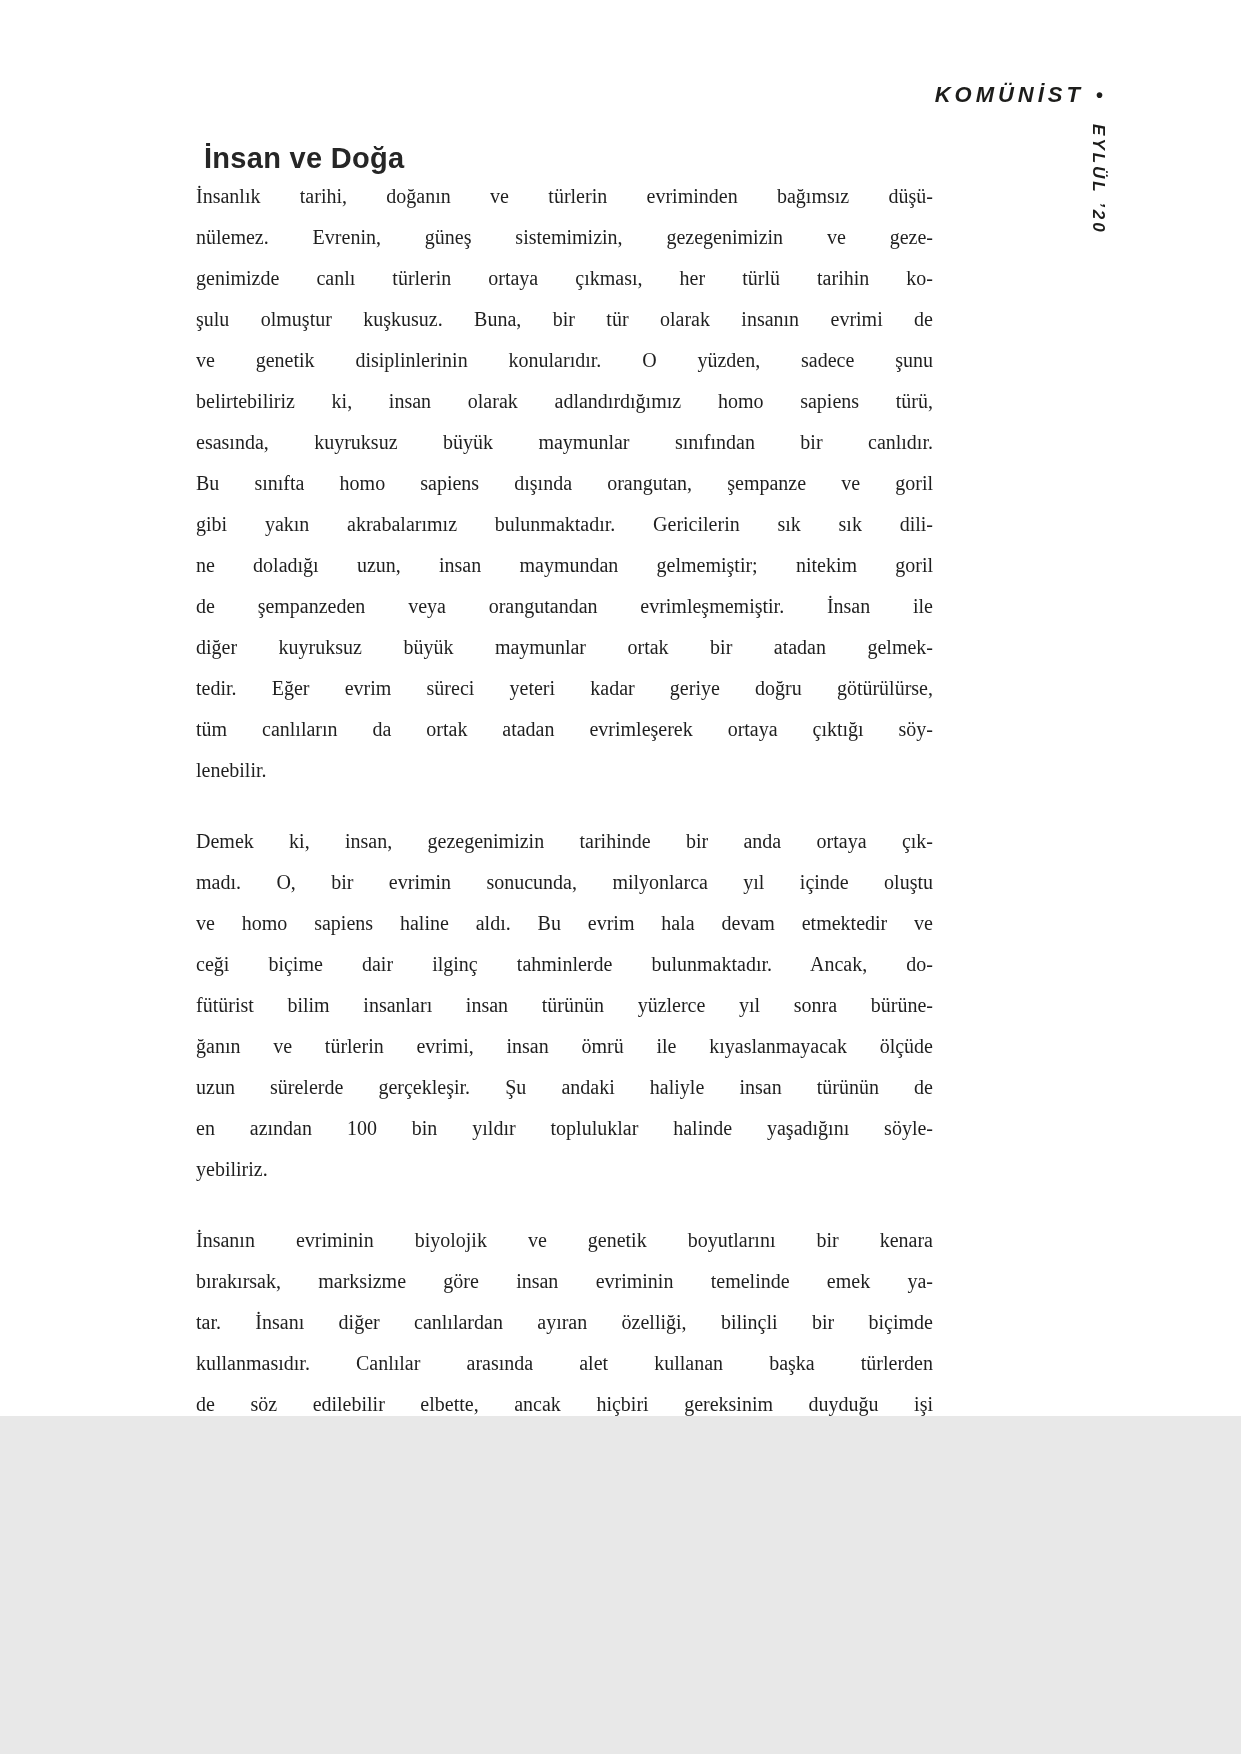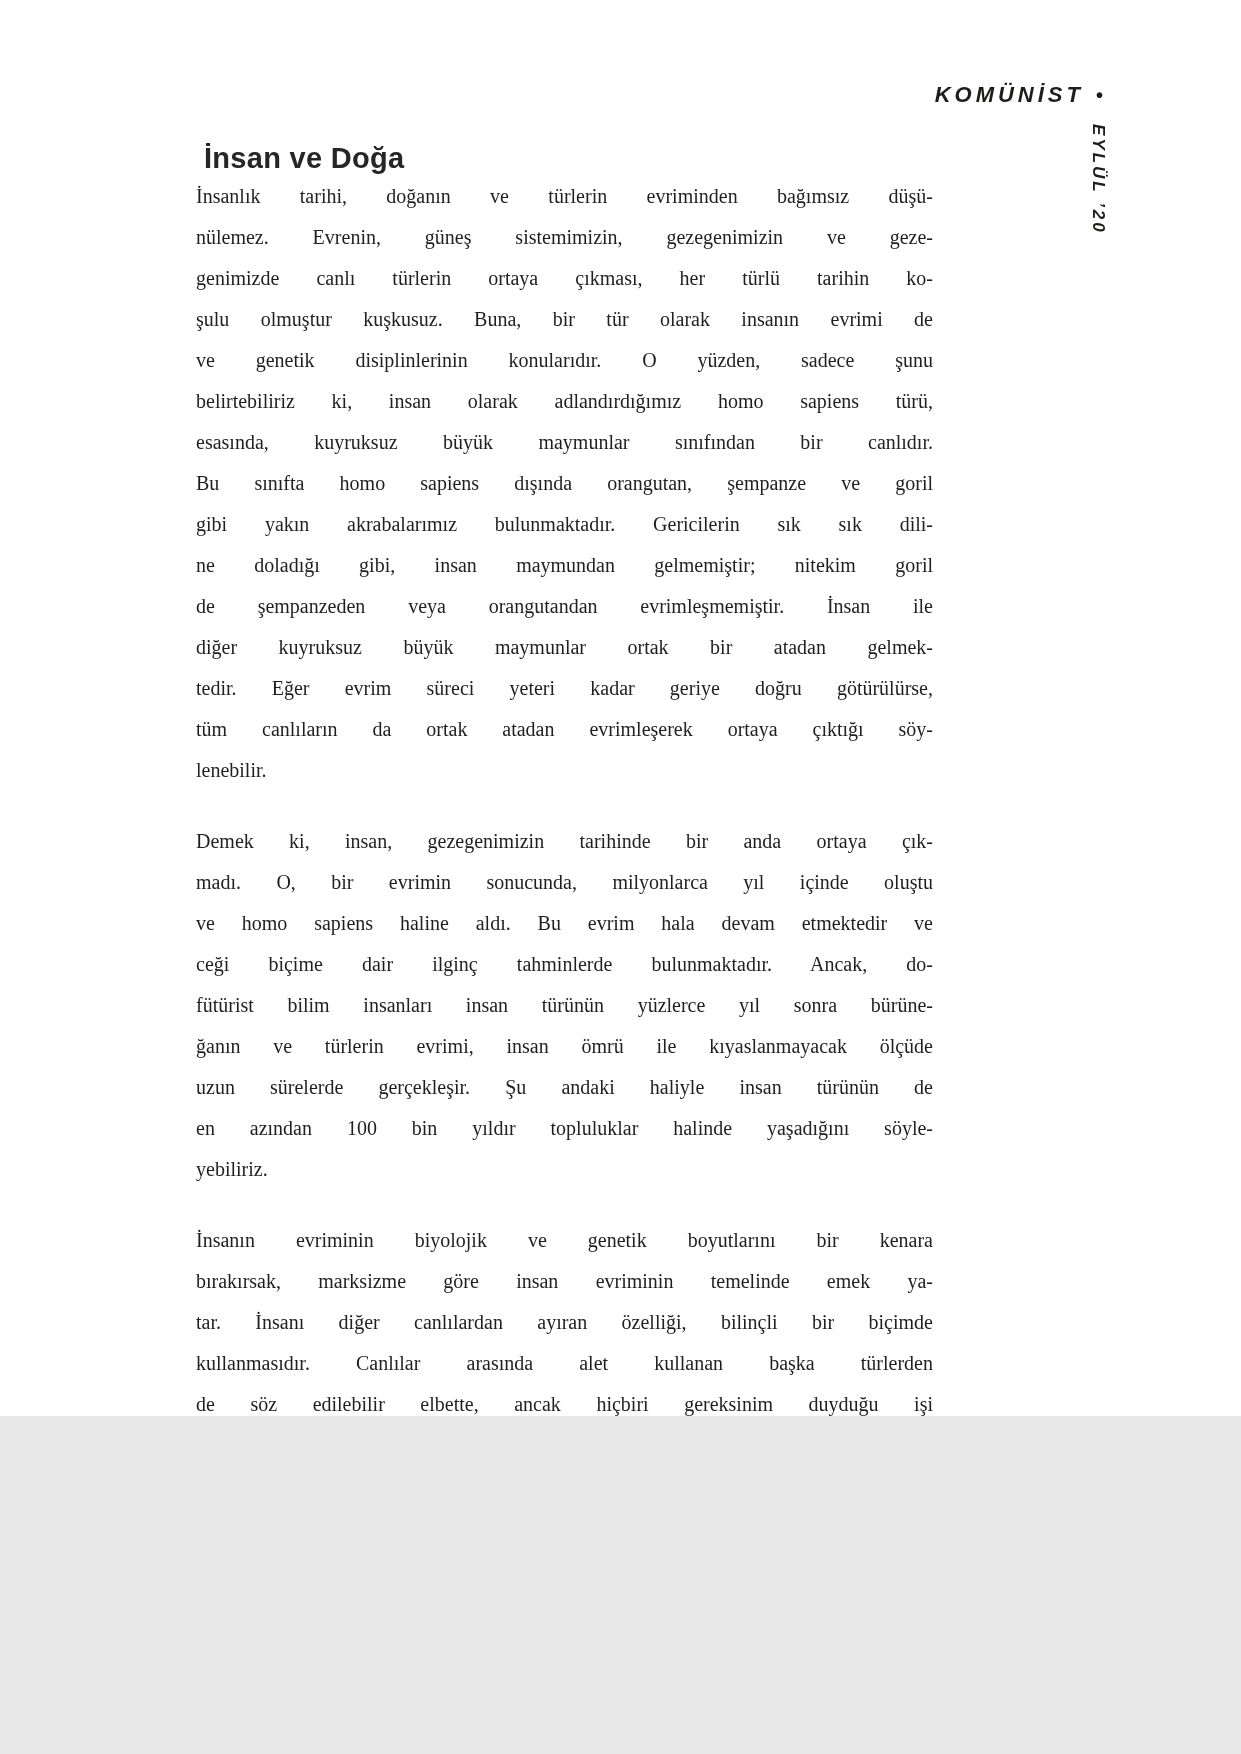--- a/index.html
+++ b/index.html
@@ -111,21 +111,21 @@
       <div class="paragraph">
         <div class="line">İnsanlık tarihi, doğanın ve türlerin evriminden bağımsız düşü-</div>
         <div class="line">nülemez. Evrenin, güneş sistemimizin, gezegenimizin ve geze-</div>
         <div class="line">genimizde canlı türlerin ortaya çıkması, her türlü tarihin ko-</div>
         <div class="line">şulu olmuştur kuşkusuz. Buna, bir tür olarak insanın evrimi de</div>
         <div class="line">ve genetik disiplinlerinin konularıdır. O yüzden, sadece şunu</div>
         <div class="line">belirtebiliriz ki, insan olarak adlandırdığımız homo sapiens türü,</div>
         <div class="line">esasında, kuyruksuz büyük maymunlar sınıfından bir canlıdır.</div>
         <div class="line">Bu sınıfta homo sapiens dışında orangutan, şempanze ve goril</div>
         <div class="line">gibi yakın akrabalarımız bulunmaktadır. Gericilerin sık sık dili-</div>
-        <div class="line">ne doladığı gibi, insan maymundan gelmemiştir; nitekim goril</div>
+        <div class="line">ne doladığı uzun, insan maymundan gelmemiştir; nitekim goril</div>
         <div class="line">de şempanzeden veya orangutandan evrimleşmemiştir. İnsan ile</div>
         <div class="line">diğer kuyruksuz büyük maymunlar ortak bir atadan gelmek-</div>
         <div class="line">tedir. Eğer evrim süreci yeteri kadar geriye doğru götürülürse,</div>
         <div class="line">tüm canlıların da ortak atadan evrimleşerek ortaya çıktığı söy-</div>
         <div class="line last">lenebilir.</div>
       </div>
       <div class="paragraph">
         <div class="line">Demek ki, insan, gezegenimizin tarihinde bir anda ortaya çık-</div>
         <div class="line">madı. O, bir evrimin sonucunda, milyonlarca yıl içinde oluştu</div>
         <div class="line">ve homo sapiens haline aldı. Bu evrim hala devam etmektedir ve</div>

